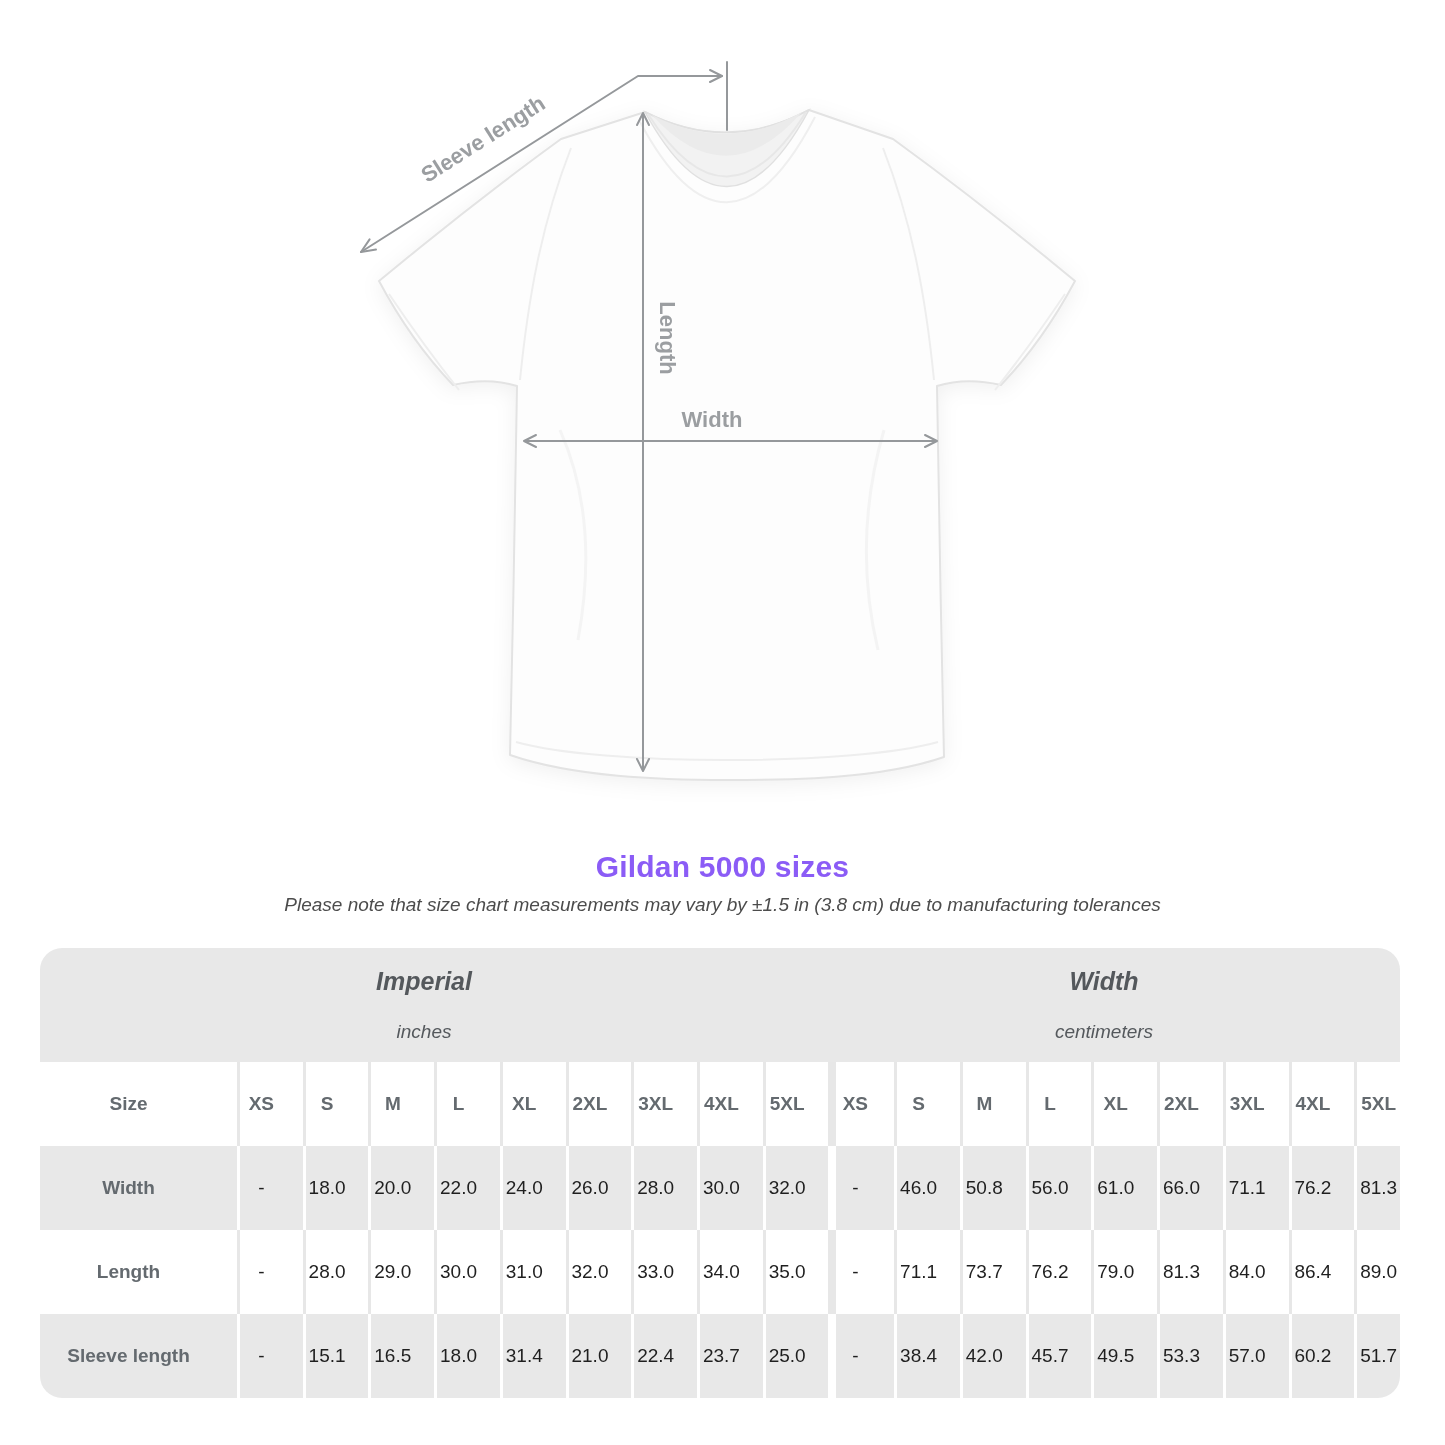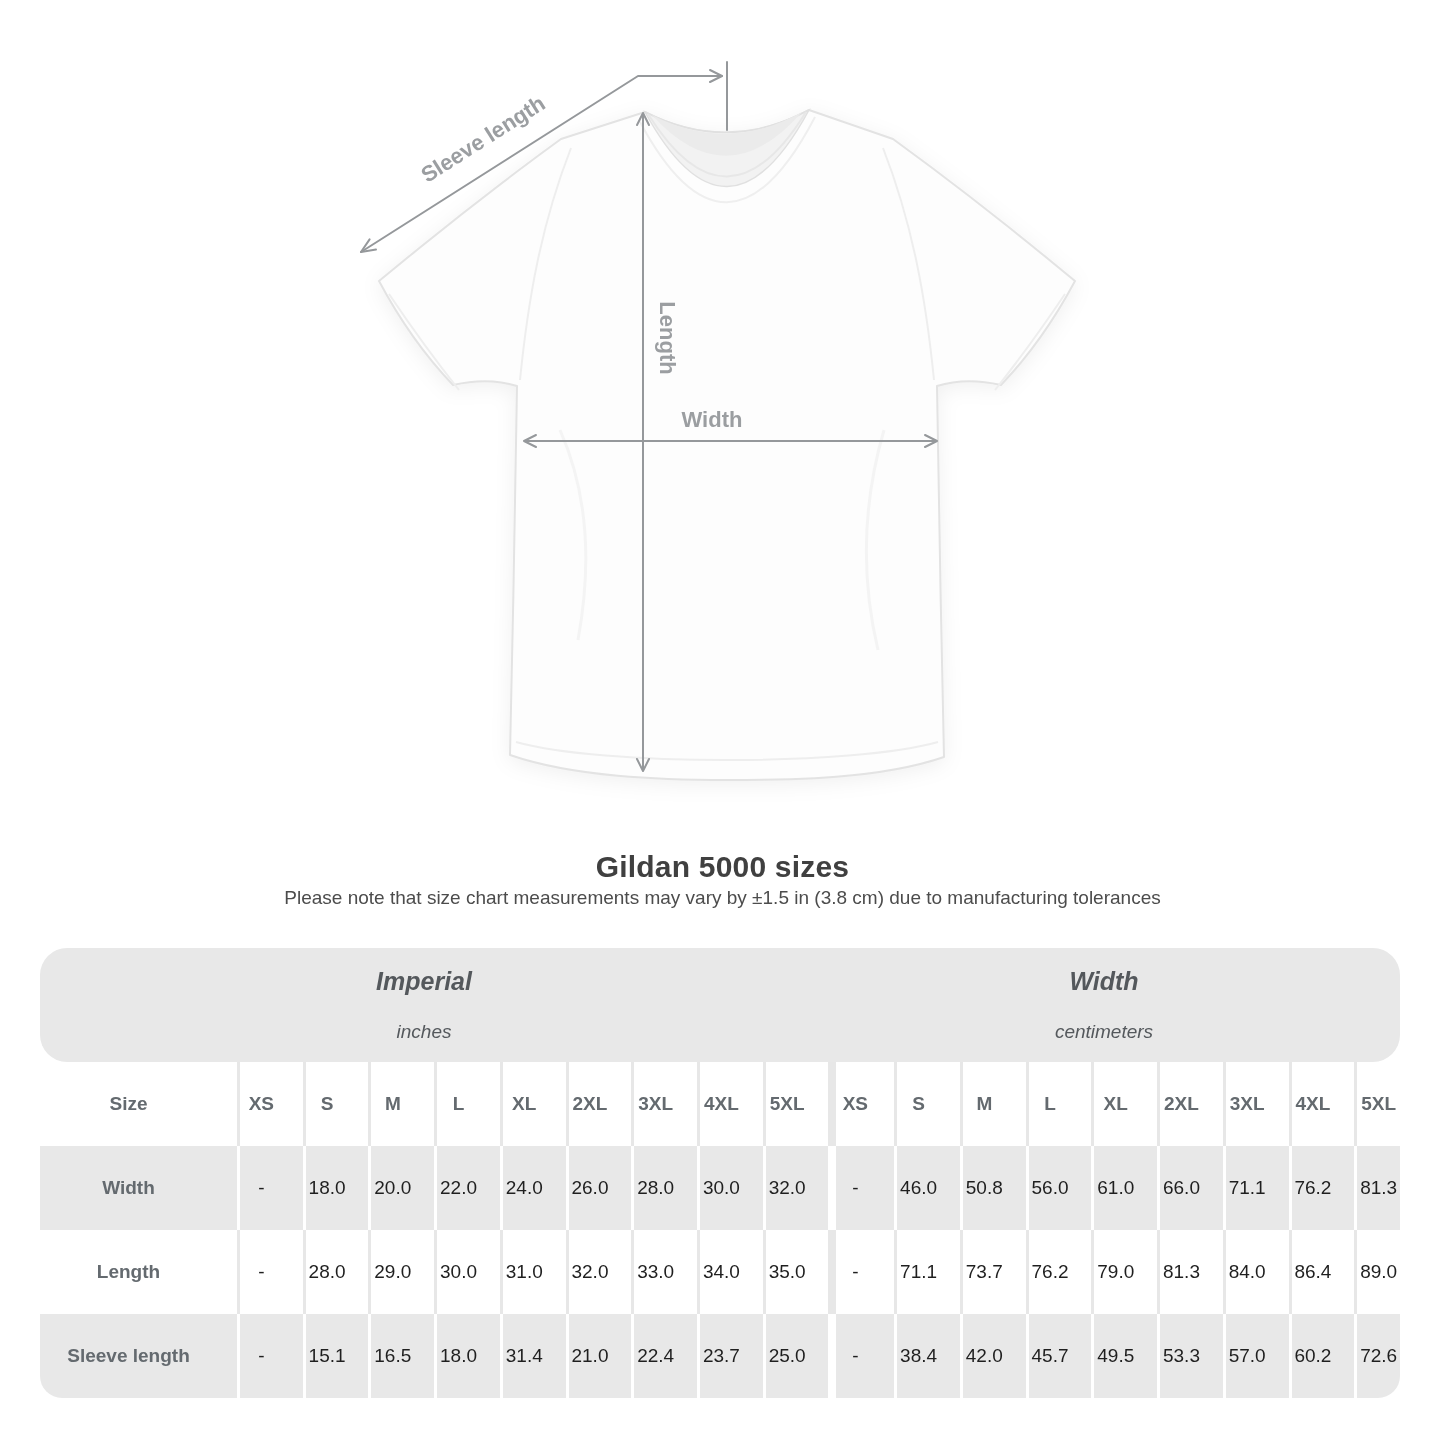--- a/index.html
+++ b/index.html
@@ -3,28 +3,28 @@
 <meta charset="utf-8">
 <style>
   html,body{margin:0;padding:0;}
   body{
     width:1445px;height:1445px;position:relative;background:#ffffff;
     font-family:"Liberation Sans",sans-serif;overflow:hidden;
   }
   .shirt-svg{position:absolute;left:0;top:0;}
   
   .heading{position:absolute;left:0;top:850px;width:1445px;text-align:center;}
-  .page-title{font-size:30px;font-weight:bold;color:#404040;letter-spacing:.2px;}
-  .page-note{margin-top:3px;font-size:19px;color:#4c4c4c;}
+  .page-title{font-size:30px;font-weight:bold;color:#8b5cf6;letter-spacing:.2px;}
+  .page-note{margin-top:10px;font-size:19px;font-style:italic;color:#4c4c4c;}
   
   .size-table{
     position:absolute;left:40px;top:948px;width:1360px;height:450px;
     border-radius:22px;overflow:hidden;
   }
-  .band{display:grid;grid-template-columns:768px 1fr;height:114px;background:#e8e8e8;border-radius:27px;}
+  .band{display:grid;grid-template-columns:768px 1fr;height:114px;background:#e8e8e8;}
   .band-cell{display:flex;flex-direction:column;align-items:center;justify-content:center;}
   .band-title{font-size:25px;font-weight:bold;font-style:italic;color:#54585c;}
   .band-sub{margin-top:25px;font-size:19px;font-style:italic;color:#54585c;}
   .trow{display:grid;grid-template-columns:177px repeat(18,1fr);height:84px;gap:20px;}
   .trow.white{background:#ffffff;}
   .trow.gray{background:#e8e8e8;}
   .cell{
     height:100%;display:flex;align-items:center;justify-content:center;
     font-size:19px;color:#1f1f1f;border-left:3px solid transparent;
   }
@@ -193,16 +193,16 @@
     <div class="cell">23.7</div>
     <div class="cell">25.0</div>
     <div class="cell mfirst">-</div>
     <div class="cell">38.4</div>
     <div class="cell">42.0</div>
     <div class="cell">45.7</div>
     <div class="cell">49.5</div>
     <div class="cell">53.3</div>
     <div class="cell">57.0</div>
     <div class="cell">60.2</div>
-    <div class="cell">72.6</div>
+    <div class="cell">51.7</div>
   </div>
 
 </div>
 
 </body></html>

